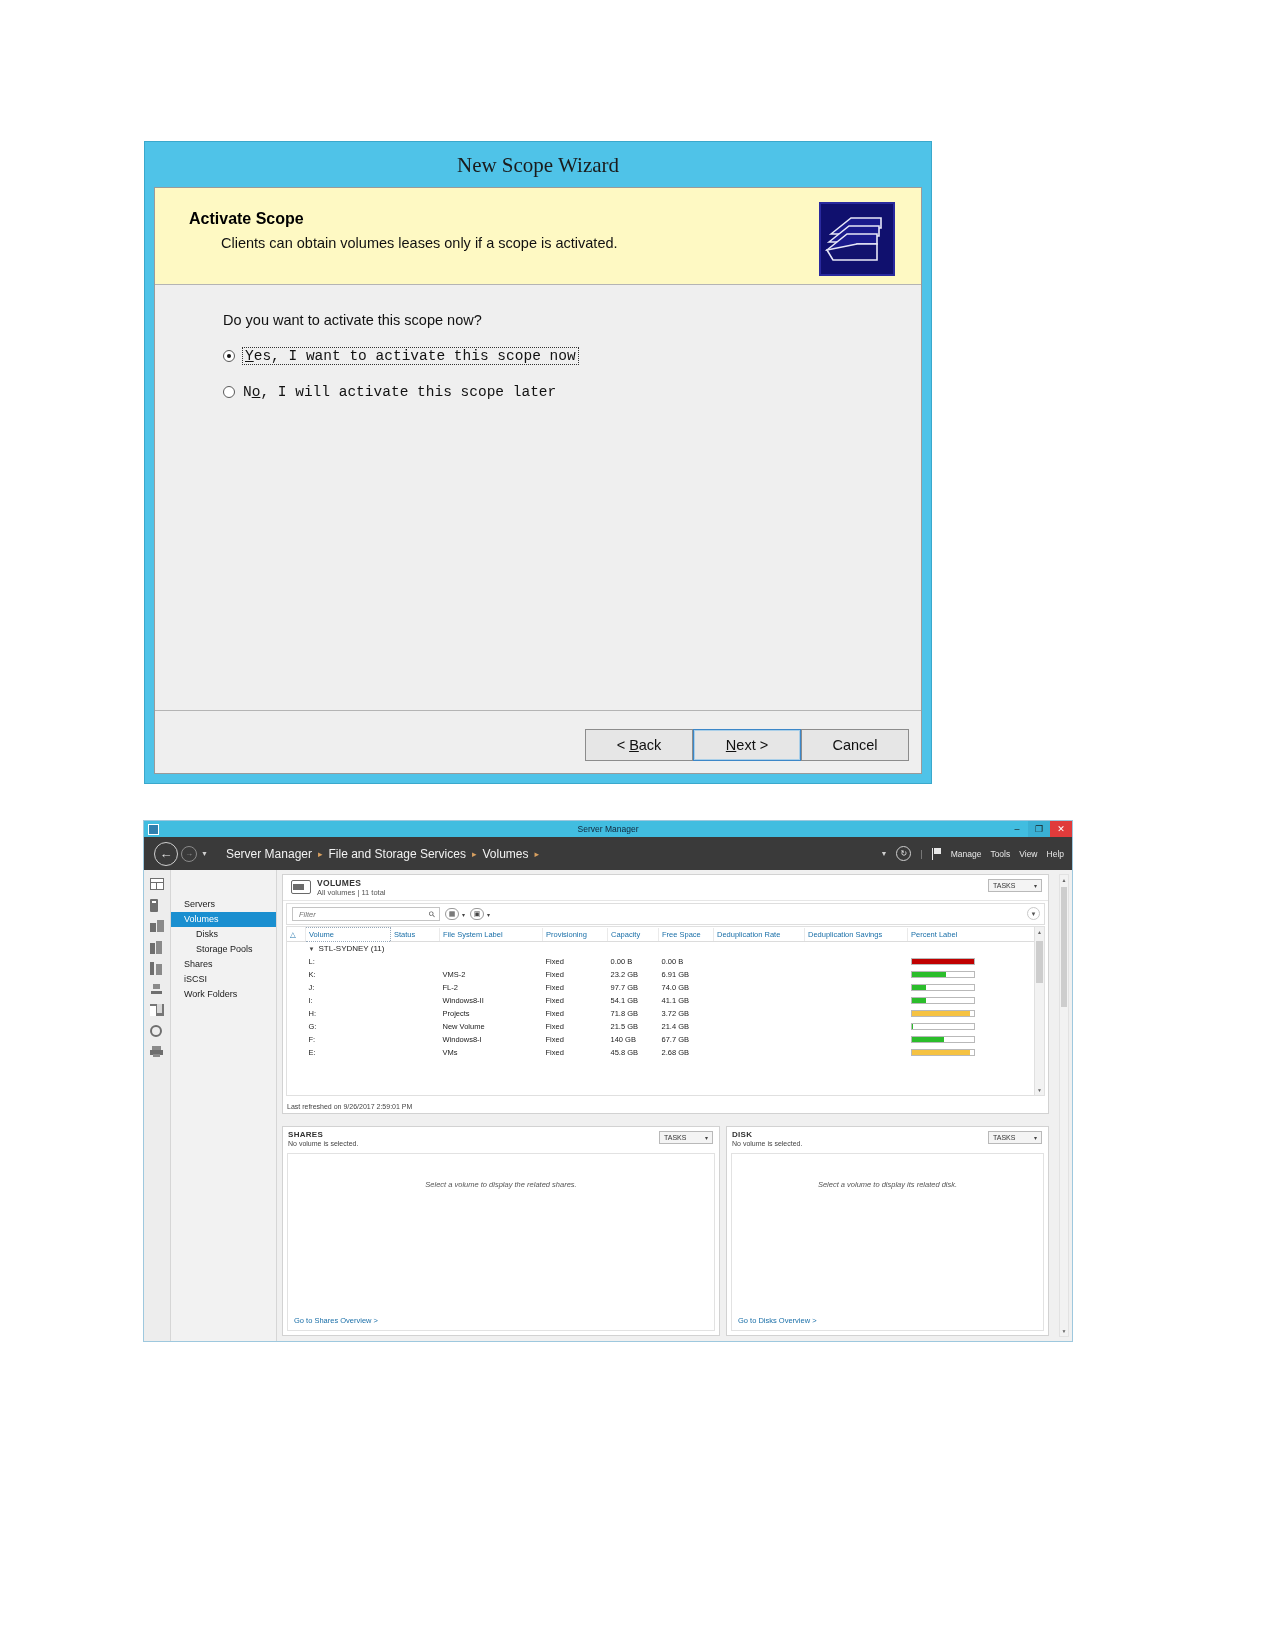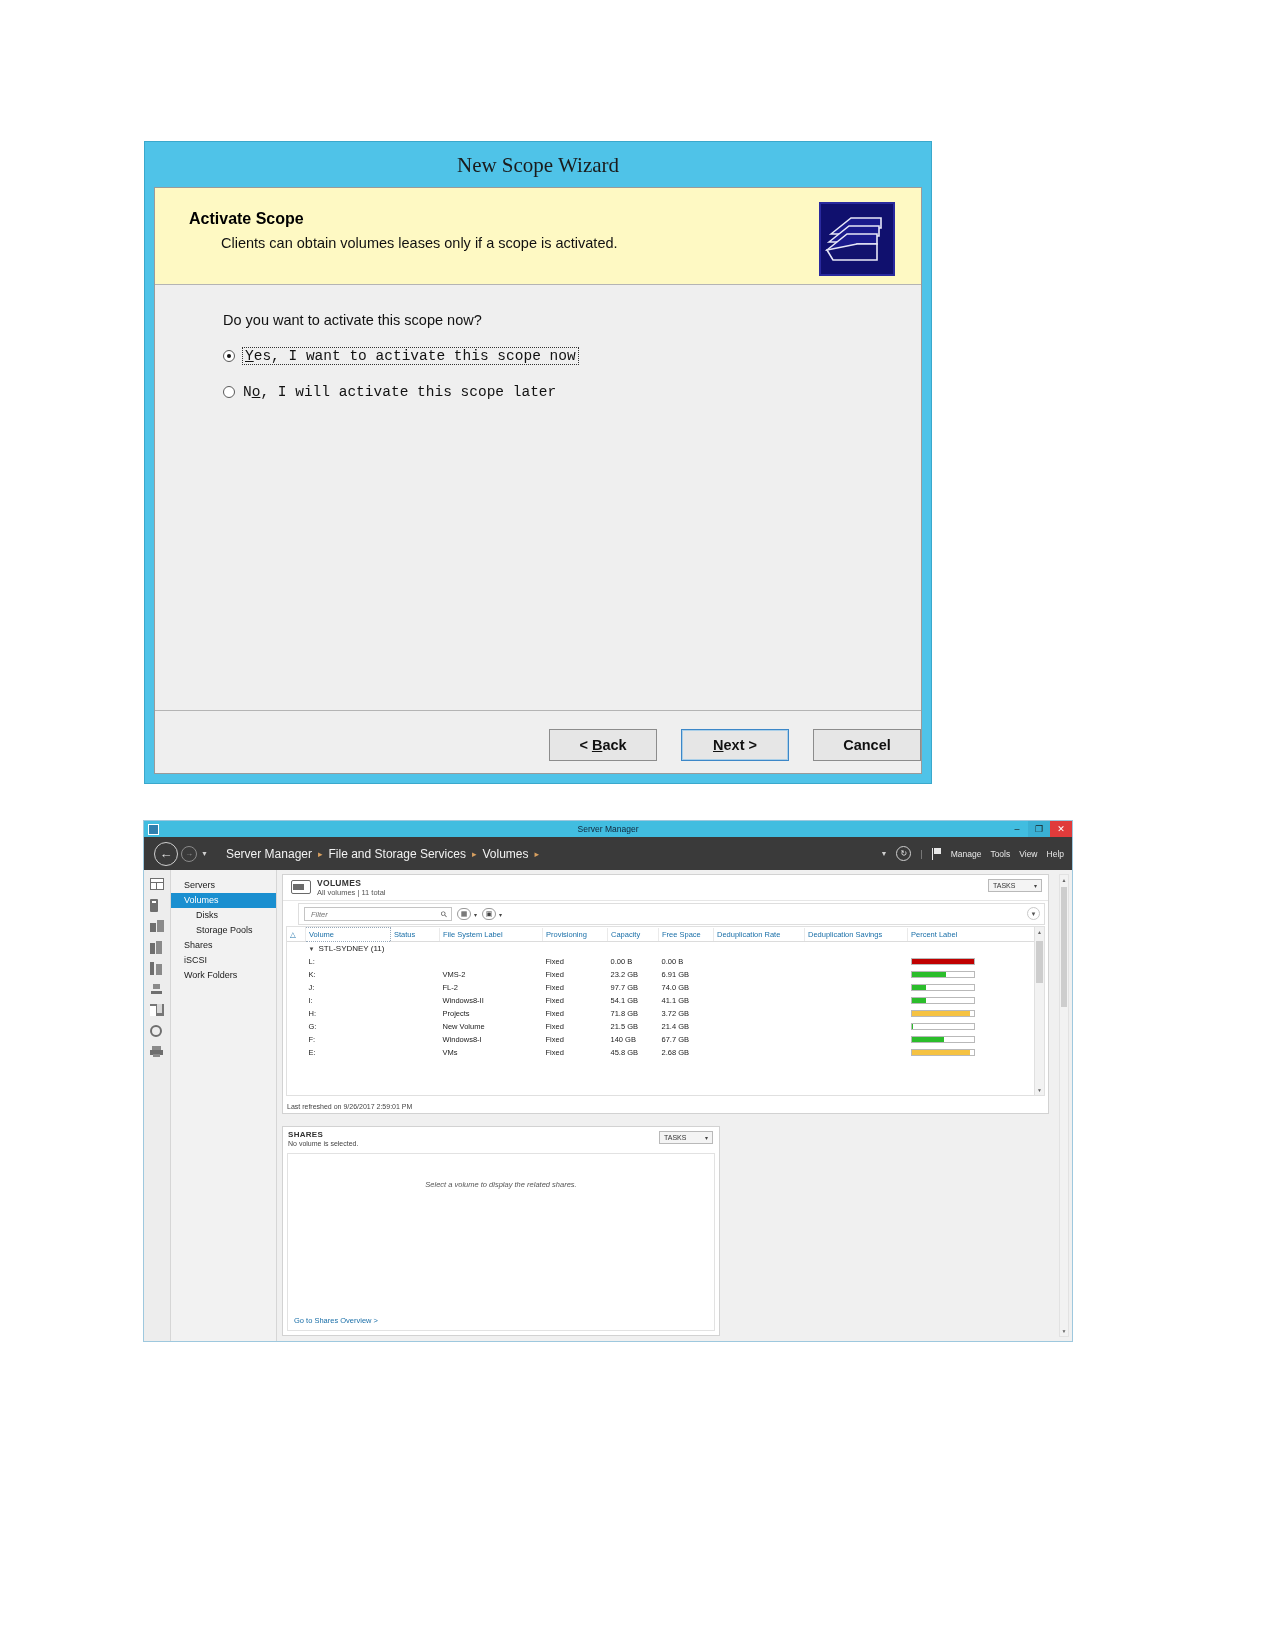--- a/index.html
+++ b/index.html
@@ -53,21 +53,21 @@
     content:"";position:absolute;left:3px;top:3px;width:4px;height:4px;
     border-radius:50%;background:#111;
   }
   .opt-label{vertical-align:middle;font-family:Liberation Mono, monospace;}
   .opt-label.focused{outline:1px dotted #333;padding:0 2px;}
   .opt-label u{text-decoration:underline;}
   .wiz-sep{
     position:absolute;left:0;right:0;bottom:62px;height:1px;background:#b4b4b4;
   }
   .wiz-buttons{
-    position:absolute;right:0;bottom:12px;display:flex;gap:24px;font-weight:bold;
+    position:absolute;right:12px;bottom:12px;display:flex;
   }
   .wiz-btn{
     width:108px;height:32px;line-height:30px;text-align:center;
     background:#e6e6e6;border:1px solid #8c8c8c;font-size:14.5px;color:#111;
     box-sizing:border-box;
   }
   .wiz-btn.focus{border:1px solid #3c87c8;box-shadow:0 0 0 1px #aacfe8 inset;}
   .wiz-btn u{text-decoration:underline;}
 
   
@@ -129,21 +129,21 @@
 
   .sm-body{position:absolute;left:0;right:0;top:49px;bottom:0;display:flex;}
   .iconbar{
     width:26px;background:#ededed;border-right:1px solid #d6d6d6;
     padding-top:8px;display:flex;flex-direction:column;align-items:center;gap:9px;
   }
   .ibi{width:14px;height:12px;position:relative;}
   .ibi.sel{background:#767676;}
   .ibi svg{display:block;}
   .sidebar{
-    width:105px;background:#f2f2f2;border-right:1px solid #d6d6d6;padding-top:8px;
+    width:105px;background:#f2f2f2;border-right:1px solid #d6d6d6;padding-top:27px;
   }
   .side-item{
     height:15px;line-height:15px;padding-left:13px;font-size:9px;color:#1a1a1a;
   }
   .side-item.indent{padding-left:25px;}
   .side-item.sel{background:#1a8fd0;color:#fff;}
 
   .content{flex:1;position:relative;background:#f0f0f0;overflow:hidden;}
   .panel{
     background:#fff;border:1px solid #d2d2d2;box-sizing:border-box;position:absolute;
@@ -159,21 +159,21 @@
   .vol-t2{position:absolute;left:34px;top:13px;font-size:7.5px;color:#555;}
   .tasks{
     position:absolute;right:6px;top:4px;width:54px;height:13px;
     border:1px solid #b9b9b9;background:#f4f4f4;display:flex;align-items:center;
     justify-content:space-between;padding:0 4px;box-sizing:border-box;font-size:7px;color:#333;
   }
   .tasks .cv{font-size:6px;}
   .vol-filterbar{
     position:absolute;left:3px;right:3px;top:28px;height:22px;
     border:1px solid #dedede;background:#fff;box-sizing:border-box;
-    display:flex;align-items:center;padding-left:5px;gap:5px;margin-left:12px;
+    display:flex;align-items:center;padding-left:5px;gap:5px;
   }
   .filter-box{
     width:148px;height:14px;border:1px solid #c4c4c4;background:#fff;
     display:flex;align-items:center;justify-content:space-between;padding:0 4px;
     box-sizing:border-box;
   }
   .filter-box input{
     border:0;outline:0;font-size:7.5px;color:#666;font-style:italic;width:120px;
     font-family:"Liberation Sans",sans-serif;background:transparent;
   }
@@ -588,20 +588,32 @@
         <div class="tasks">
           <span>TASKS</span>
           <span class="cv">▾</span>
         </div>
         <div class="sp-inner">
           <div class="sp-empty">Select a volume to display the related shares.</div>
           <div class="sp-link">Go to Shares Overview &gt;</div>
         </div>
       </div>
 
+      <div class="panel disk-panel">
+        <div class="sp-title">DISK</div>
+        <div class="sp-sub">No volume is selected.</div>
+        <div class="tasks">
+          <span>TASKS</span>
+          <span class="cv">▾</span>
+        </div>
+        <div class="sp-inner">
+          <div class="sp-empty">Select a volume to display its related disk.</div>
+          <div class="sp-link">Go to Disks Overview &gt;</div>
+        </div>
+      </div>
 
       <div class="outer-scroll">
         <div class="ar up">▲</div>
         <div class="thumb"></div>
         <div class="ar dn">▼</div>
       </div>
 
     </div>
   </div>
 </div>

